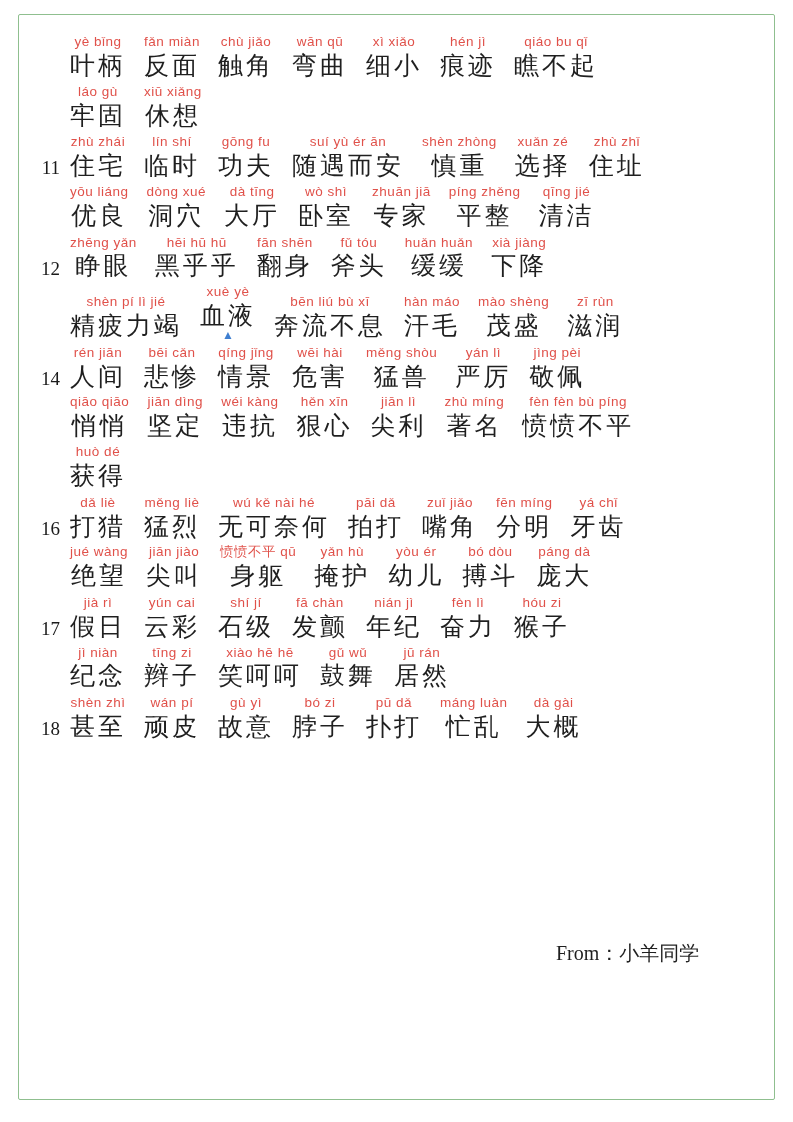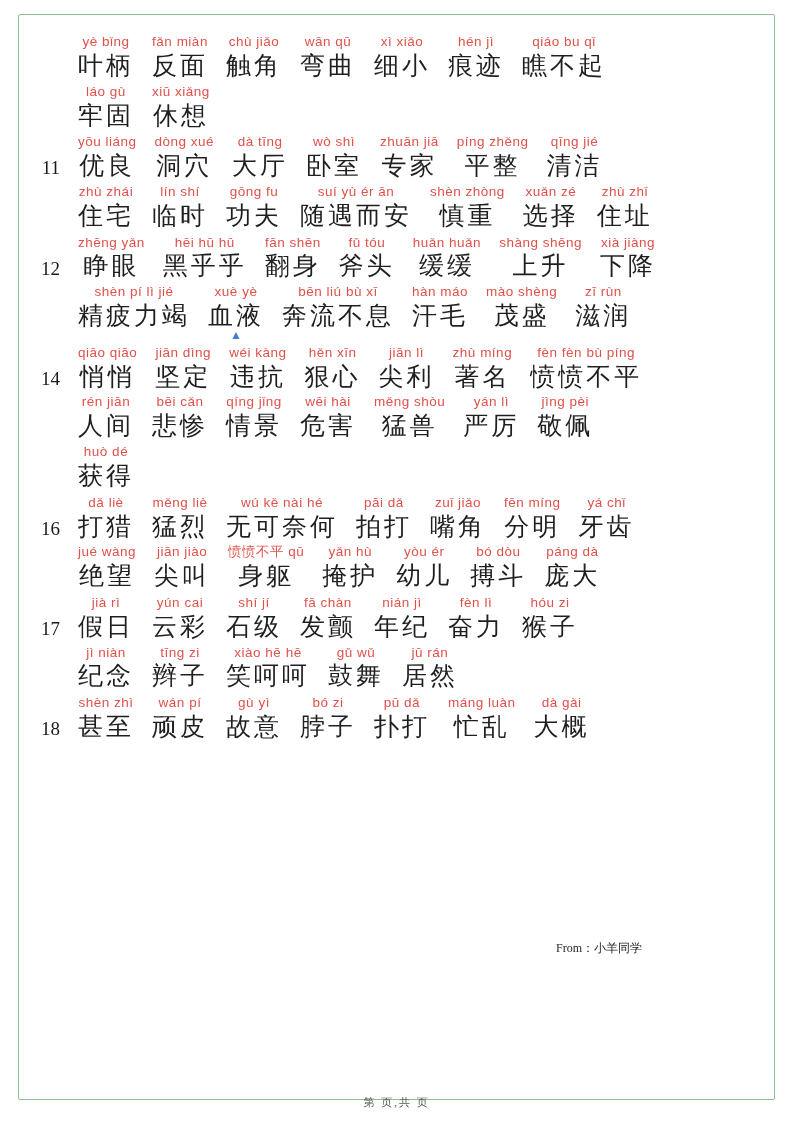--- a/index.html
+++ b/index.html
@@ -51,23 +51,23 @@
     box-sizing: border-box;
     line-height: 1;
     
     margin-top: 24px;
   }
   .rows {
     flex: 1;
   }
   .row {
     display: flex;
+    align-items: flex-end;
     flex-wrap: nowrap;
     margin-bottom: 3px;
-    margin-left: 8px;
   }
   .word {
     display: flex;
     flex-direction: column;
     align-items: center;
     margin-right: 18px;
   }
   .pinyin {
     font-family: "Liberation Sans", sans-serif;
     font-size: 13.5px;
@@ -87,21 +87,21 @@
   }
   .marker {
     color: #3f7fd0;
     font-size: 12px;
     line-height: 1;
     margin-top: -2px;
   }
   .signature {
     position: absolute;
     font-family: "Liberation Serif", serif;
-    font-size: 12px;
+    font-size: 20px;
     color: #1f1f1f;
     white-space: nowrap;
     text-align: right;
   }
   .footer {
     position: absolute;
     left: 0;
     right: 0;
     bottom: 12px;
     text-align: center;
@@ -161,20 +161,50 @@
               <div class="hanzi">休想</div>
             </div>
           </div>
         </div>
       </div>
       <div class="group">
         <div class="group-number">11</div>
         <div class="rows">
           <div class="row">
             <div class="word">
+              <div class="pinyin">zhù zhái</div>
+              <div class="hanzi">住宅</div>
+            </div>
+            <div class="word">
+              <div class="pinyin">lín shí</div>
+              <div class="hanzi">临时</div>
+            </div>
+            <div class="word">
+              <div class="pinyin">gōng fu</div>
+              <div class="hanzi">功夫</div>
+            </div>
+            <div class="word">
+              <div class="pinyin">suí yù ér ān</div>
+              <div class="hanzi">随遇而安</div>
+            </div>
+            <div class="word">
+              <div class="pinyin">shèn zhòng</div>
+              <div class="hanzi">慎重</div>
+            </div>
+            <div class="word">
+              <div class="pinyin">xuǎn zé</div>
+              <div class="hanzi">选择</div>
+            </div>
+            <div class="word">
+              <div class="pinyin">zhù zhǐ</div>
+              <div class="hanzi">住址</div>
+            </div>
+          </div>
+          <div class="row">
+            <div class="word">
               <div class="pinyin">yōu liáng</div>
               <div class="hanzi">优良</div>
             </div>
             <div class="word">
               <div class="pinyin">dòng xué</div>
               <div class="hanzi">洞穴</div>
             </div>
             <div class="word">
               <div class="pinyin">dà tīng</div>
               <div class="hanzi">大厅</div>
@@ -189,50 +219,20 @@
             </div>
             <div class="word">
               <div class="pinyin">píng zhěng</div>
               <div class="hanzi">平整</div>
             </div>
             <div class="word">
               <div class="pinyin">qīng jié</div>
               <div class="hanzi">清洁</div>
             </div>
           </div>
-          <div class="row">
-            <div class="word">
-              <div class="pinyin">zhù zhái</div>
-              <div class="hanzi">住宅</div>
-            </div>
-            <div class="word">
-              <div class="pinyin">lín shí</div>
-              <div class="hanzi">临时</div>
-            </div>
-            <div class="word">
-              <div class="pinyin">gōng fu</div>
-              <div class="hanzi">功夫</div>
-            </div>
-            <div class="word">
-              <div class="pinyin">suí yù ér ān</div>
-              <div class="hanzi">随遇而安</div>
-            </div>
-            <div class="word">
-              <div class="pinyin">shèn zhòng</div>
-              <div class="hanzi">慎重</div>
-            </div>
-            <div class="word">
-              <div class="pinyin">xuǎn zé</div>
-              <div class="hanzi">选择</div>
-            </div>
-            <div class="word">
-              <div class="pinyin">zhù zhǐ</div>
-              <div class="hanzi">住址</div>
-            </div>
-          </div>
         </div>
       </div>
       <div class="group">
         <div class="group-number">12</div>
         <div class="rows">
           <div class="row">
             <div class="word">
               <div class="pinyin">zhēng yǎn</div>
               <div class="hanzi">睁眼</div>
             </div>
@@ -244,24 +244,20 @@
               <div class="pinyin">fān shēn</div>
               <div class="hanzi">翻身</div>
             </div>
             <div class="word">
               <div class="pinyin">fǔ tóu</div>
               <div class="hanzi">斧头</div>
             </div>
             <div class="word">
               <div class="pinyin">huǎn huǎn</div>
               <div class="hanzi">缓缓</div>
-            </div>
-            <div class="word">
-              <div class="pinyin">shàng shēng</div>
-              <div class="hanzi">上升</div>
             </div>
             <div class="word">
               <div class="pinyin">xià jiàng</div>
               <div class="hanzi">下降</div>
             </div>
           </div>
           <div class="row">
             <div class="word">
               <div class="pinyin">shèn pí lì jié</div>
               <div class="hanzi">精疲力竭</div>
@@ -288,20 +284,50 @@
               <div class="hanzi">滋润</div>
             </div>
           </div>
         </div>
       </div>
       <div class="group">
         <div class="group-number">14</div>
         <div class="rows">
           <div class="row">
             <div class="word">
+              <div class="pinyin">rén jiān</div>
+              <div class="hanzi">人间</div>
+            </div>
+            <div class="word">
+              <div class="pinyin">bēi cǎn</div>
+              <div class="hanzi">悲惨</div>
+            </div>
+            <div class="word">
+              <div class="pinyin">qíng jǐng</div>
+              <div class="hanzi">情景</div>
+            </div>
+            <div class="word">
+              <div class="pinyin">wēi hài</div>
+              <div class="hanzi">危害</div>
+            </div>
+            <div class="word">
+              <div class="pinyin">měng shòu</div>
+              <div class="hanzi">猛兽</div>
+            </div>
+            <div class="word">
+              <div class="pinyin">yán lì</div>
+              <div class="hanzi">严厉</div>
+            </div>
+            <div class="word">
+              <div class="pinyin">jìng pèi</div>
+              <div class="hanzi">敬佩</div>
+            </div>
+          </div>
+          <div class="row">
+            <div class="word">
               <div class="pinyin">qiāo qiāo</div>
               <div class="hanzi">悄悄</div>
             </div>
             <div class="word">
               <div class="pinyin">jiān dìng</div>
               <div class="hanzi">坚定</div>
             </div>
             <div class="word">
               <div class="pinyin">wéi kàng</div>
               <div class="hanzi">违抗</div>
@@ -314,50 +340,20 @@
               <div class="pinyin">jiān lì</div>
               <div class="hanzi">尖利</div>
             </div>
             <div class="word">
               <div class="pinyin">zhù míng</div>
               <div class="hanzi">著名</div>
             </div>
             <div class="word">
               <div class="pinyin">fèn fèn bù píng</div>
               <div class="hanzi">愤愤不平</div>
-            </div>
-          </div>
-          <div class="row">
-            <div class="word">
-              <div class="pinyin">rén jiān</div>
-              <div class="hanzi">人间</div>
-            </div>
-            <div class="word">
-              <div class="pinyin">bēi cǎn</div>
-              <div class="hanzi">悲惨</div>
-            </div>
-            <div class="word">
-              <div class="pinyin">qíng jǐng</div>
-              <div class="hanzi">情景</div>
-            </div>
-            <div class="word">
-              <div class="pinyin">wēi hài</div>
-              <div class="hanzi">危害</div>
-            </div>
-            <div class="word">
-              <div class="pinyin">měng shòu</div>
-              <div class="hanzi">猛兽</div>
-            </div>
-            <div class="word">
-              <div class="pinyin">yán lì</div>
-              <div class="hanzi">严厉</div>
-            </div>
-            <div class="word">
-              <div class="pinyin">jìng pèi</div>
-              <div class="hanzi">敬佩</div>
             </div>
           </div>
           <div class="row">
             <div class="word">
               <div class="pinyin">huò dé</div>
               <div class="hanzi">获得</div>
             </div>
           </div>
         </div>
       </div>
@@ -515,14 +511,13 @@
               <div class="pinyin">dà gài</div>
               <div class="hanzi">大概</div>
             </div>
           </div>
         </div>
       </div>
     </div>
 
   <div class="signature" id="signature" style="left: 556px; top: 940px;">From：小羊同学</div>
 
-  <div class="footer">第 页,共 页</div>
 </div>
 
 </body></html>

